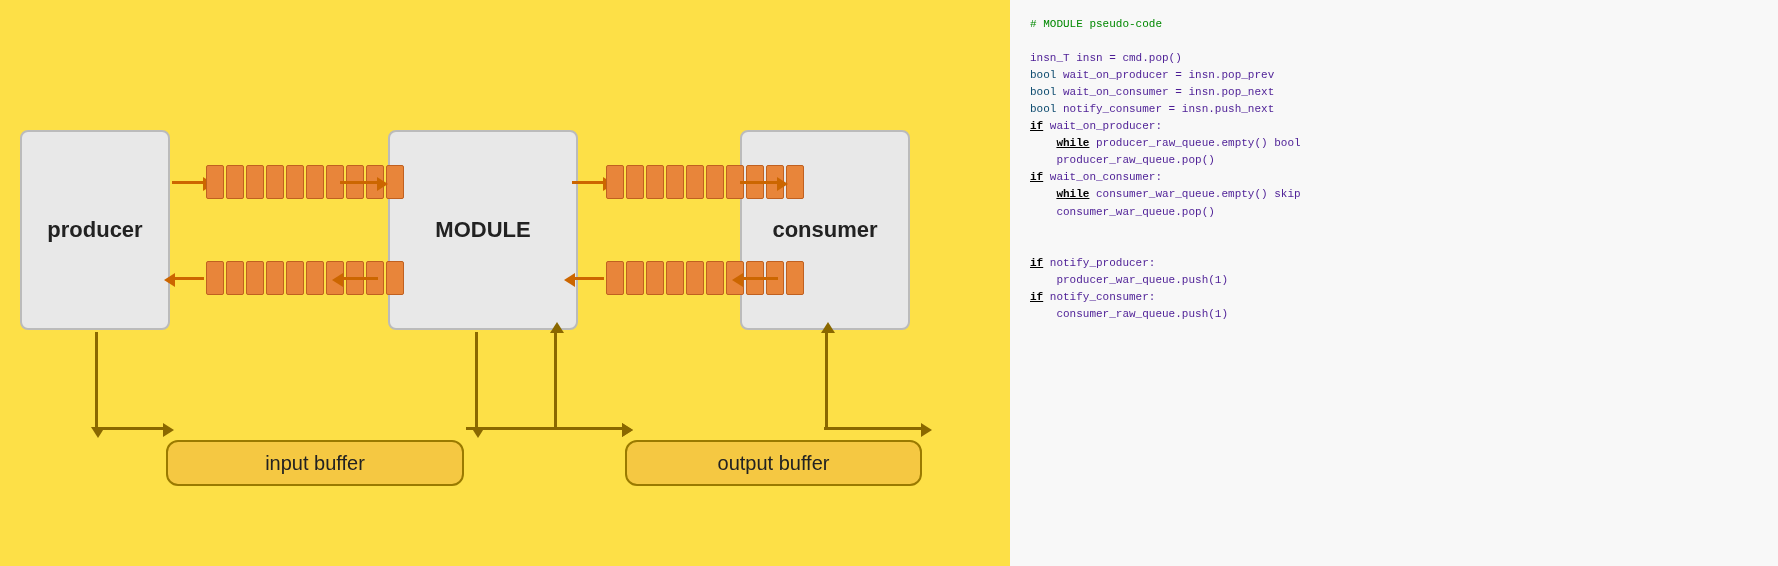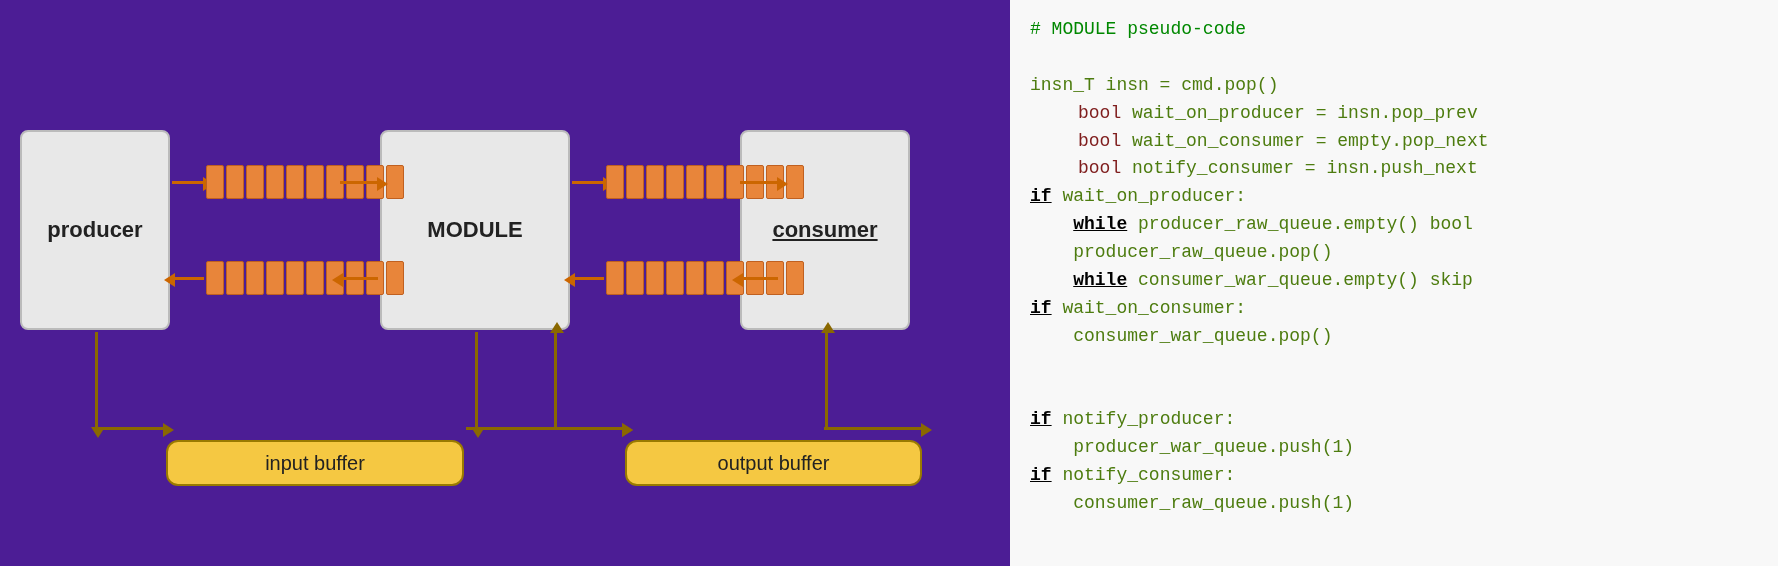--- a/index.html
+++ b/index.html
@@ -9,34 +9,34 @@
       width: 1778px;
       height: 566px;
       font-family: monospace;
       overflow: hidden;
     }
 
     
     .diagram-area {
       width: 1010px;
       height: 566px;
-      background: #4c1d95;
+      background: #fde047;
       position: relative;
       flex-shrink: 0;
       padding-left: 43px;
     }
 
     
     .code-area {
       flex: 1;
       background: #f8f8f8;
       padding: 16px 20px;
       overflow-y: auto;
       font-family: 'Courier New', Courier, monospace;
-      font-size: 18px;
+      font-size: 11px;
       line-height: 1.55;
     }
 
     
     .box {
       position: absolute;
       background: #e8e8e8;
       border: 2px solid #bbb;
       border-radius: 8px;
       display: flex;
@@ -151,38 +151,38 @@
       top: -10px;
       left: -7px;
       border-left: 7px solid transparent;
       border-right: 7px solid transparent;
       border-bottom: 11px solid #8a6800;
     }
 
     
     .c-comment { color: #008800; }
     .c-keyword { color: #000000; font-weight: bold; text-decoration: underline; }
-    .c-black   { color: #4d7c0f; }
-    .c-purple  { color: #7f1d1d; margin-left: 48px; }
+    .c-black   { color: #4c1d95; }
+    .c-purple  { color: #0c4a6e; }
     .code-line { display: block; white-space: pre; }
   </style>
 </head>
 <body>
 
 <div class="diagram-area">
 
   <div class="box" style="left:20px; top:130px; width:150px; height:200px;">
     <span>producer</span>
   </div>
 
-  <div class="box" style="left:380px; top:130px; width:190px; height:200px;">
+  <div class="box" style="left:388px; top:130px; width:190px; height:200px;">
     <span>MODULE</span>
   </div>
 
-  <div class="box" style="left:740px; top:130px; width:170px; height:200px;text-decoration:underline;">
+  <div class="box" style="left:740px; top:130px; width:170px; height:200px;">
     <span>consumer</span>
   </div>
 
   <div class="arrow-h" style="left:172px; top:181px; width:32px;"></div>
 
   <div class="queue-strip" style="left:206px; top:165px;">
     <div class="cell"></div>
       <div class="cell"></div>
       <div class="cell"></div>
     <div class="cell"></div>
@@ -261,27 +261,27 @@
   <div class="arrow-v-up" style="left:825px; top:332px; height:96px;"></div>
   <div class="arrow-dark" style="left:824px; top:427px; width:98px;"></div>
 
 </div>
 
 <div class="code-area">
   <span class="code-line c-comment"># MODULE pseudo-code</span>
   <span class="code-line">&nbsp;</span>
   <span class="code-line c-black">insn_T insn = cmd.pop()</span>
   <span class="code-line"><span class="c-purple">bool</span><span class="c-black"> wait_on_producer = insn.pop_prev</span></span>
-  <span class="code-line"><span class="c-purple">bool</span><span class="c-black"> wait_on_consumer = empty.pop_next</span></span>
+  <span class="code-line"><span class="c-purple">bool</span><span class="c-black"> wait_on_consumer = insn.pop_next</span></span>
   <span class="code-line"><span class="c-purple">bool</span><span class="c-black"> notify_consumer = insn.push_next</span></span>
   <span class="code-line"><span class="c-keyword">if</span><span class="c-black"> wait_on_producer:</span></span>
   <span class="code-line">    <span class="c-keyword">while</span><span class="c-black"> producer_raw_queue.empty() bool</span></span>
   <span class="code-line c-black">    producer_raw_queue.pop()</span>
+  <span class="code-line"><span class="c-keyword">if</span><span class="c-black"> wait_on_consumer:</span></span>
   <span class="code-line">    <span class="c-keyword">while</span><span class="c-black"> consumer_war_queue.empty() skip</span></span>
-  <span class="code-line"><span class="c-keyword">if</span><span class="c-black"> wait_on_consumer:</span></span>
   <span class="code-line c-black">    consumer_war_queue.pop()</span>
   <span class="code-line">&nbsp;</span>
   <span class="code-line">&nbsp;</span>
   <span class="code-line"><span class="c-keyword">if</span><span class="c-black"> notify_producer:</span></span>
   <span class="code-line c-black">    producer_war_queue.push(1)</span>
   <span class="code-line"><span class="c-keyword">if</span><span class="c-black"> notify_consumer:</span></span>
   <span class="code-line c-black">    consumer_raw_queue.push(1)</span>
 </div>
 
 </body></html>

